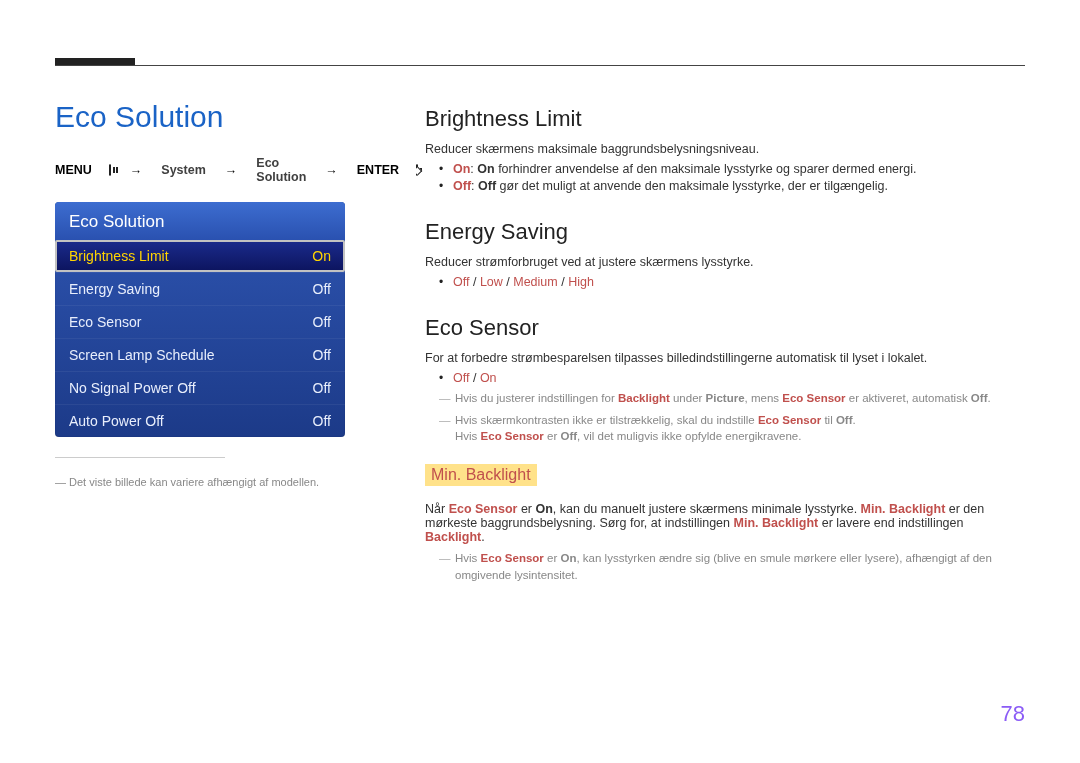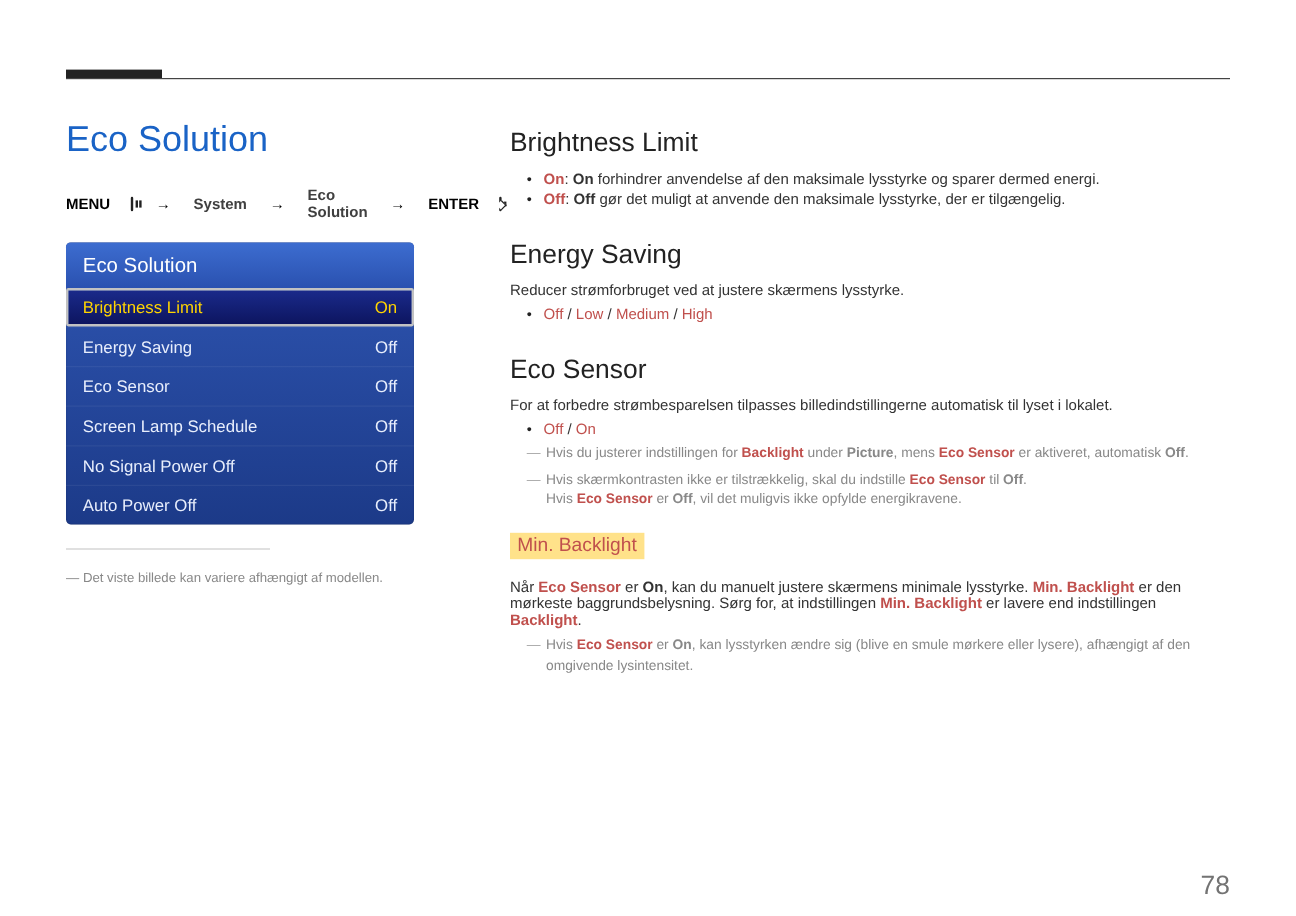--- a/index.html
+++ b/index.html
@@ -76,21 +76,21 @@
   .kwb { color:#c0504d; font-weight:600; }
   .b { font-weight:600; }
   .sub-h { color:#c0504d; background:#ffe28a; display:inline-block; font-size:16px; font-weight:500; padding:2px 6px; margin:16px 0 8px; }
   .note {
     font-size:11.5px; color:#888; margin:5px 0 3px 18px; position:relative; padding-left:12px; line-height:1.45;
   }
   .note::before { content:"―"; position:absolute; left:-4px; color:#aaa;}
   .note .nb { color:#888; font-weight:600; }
   .note .nk { color:#c0504d; font-weight:600; }
   .pgnum {
-    position:absolute; bottom:12px; right:55px; font-size:22px; color:#737373;
+    position:absolute; bottom:36px; right:55px; font-size:22px; color:#8b5cf6;
   }
 </style>
 </head>
 <body>
 
 <div class="top-rule"></div>
 <div class="top-bar"></div>
 
 <div class="page">
   <div class="left-col">
@@ -135,20 +135,21 @@
         <span class="val">Off</span>
       </div>
     </div>
 
     <div class="footnote-rule"></div>
     <div class="footnote">― <span>Det viste billede kan variere afhængigt af modellen.</span></div>
   </div>
 
   <div class="right-col">
     <h2 class="rt-h first">Brightness Limit</h2>
+    <p class="desc">Reducer skærmens maksimale baggrundsbelysningsniveau.</p>
     <ul class="bul">
       <li><span class="kwb">On</span>: <span class="b">On</span><span> forhindrer anvendelse af den maksimale lysstyrke og sparer dermed energi.</span></li>
       <li><span class="kwb">Off</span>: <span class="b">Off</span><span> gør det muligt at anvende den maksimale lysstyrke, der er tilgængelig.</span></li>
     </ul>
 
     <h2 class="rt-h sp">Energy Saving</h2>
     <p class="desc">Reducer strømforbruget ved at justere skærmens lysstyrke.</p>
     <ul class="bul">
       <li>
         <span class="kw">Off</span><span> / </span><span class="kw">Low</span><span> / </span><span class="kw">Medium</span><span> / </span><span class="kw">High</span>

